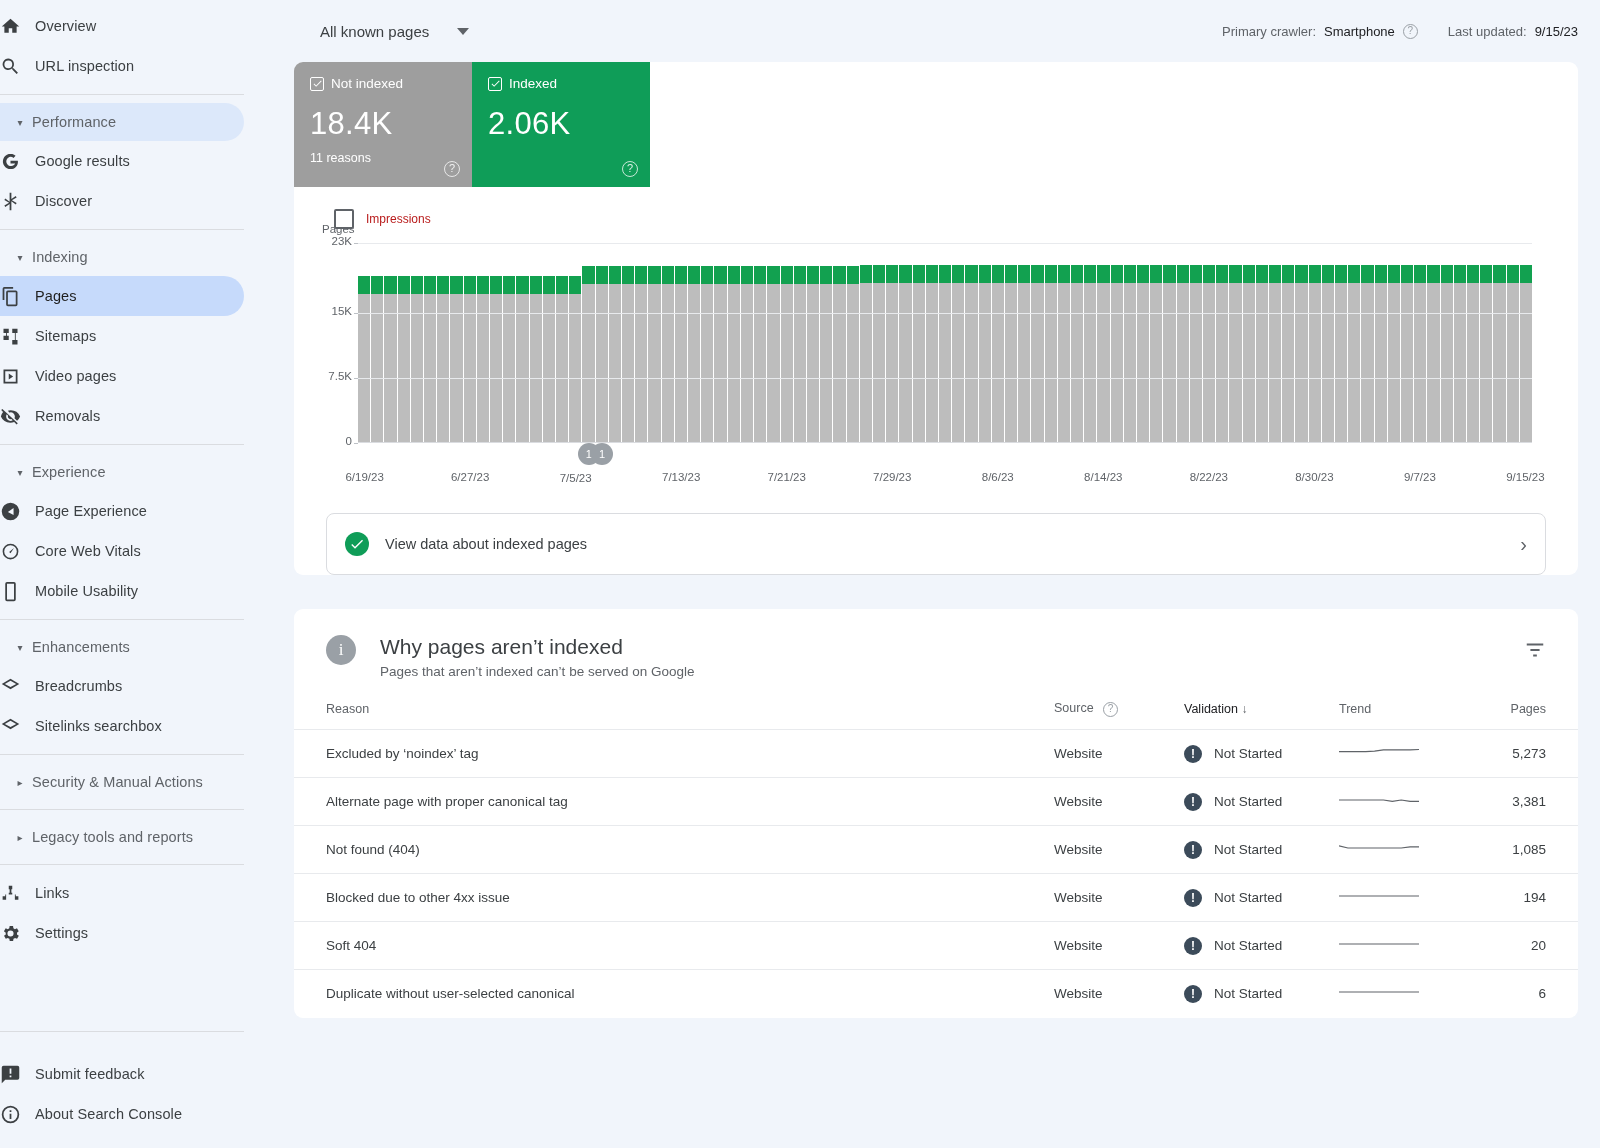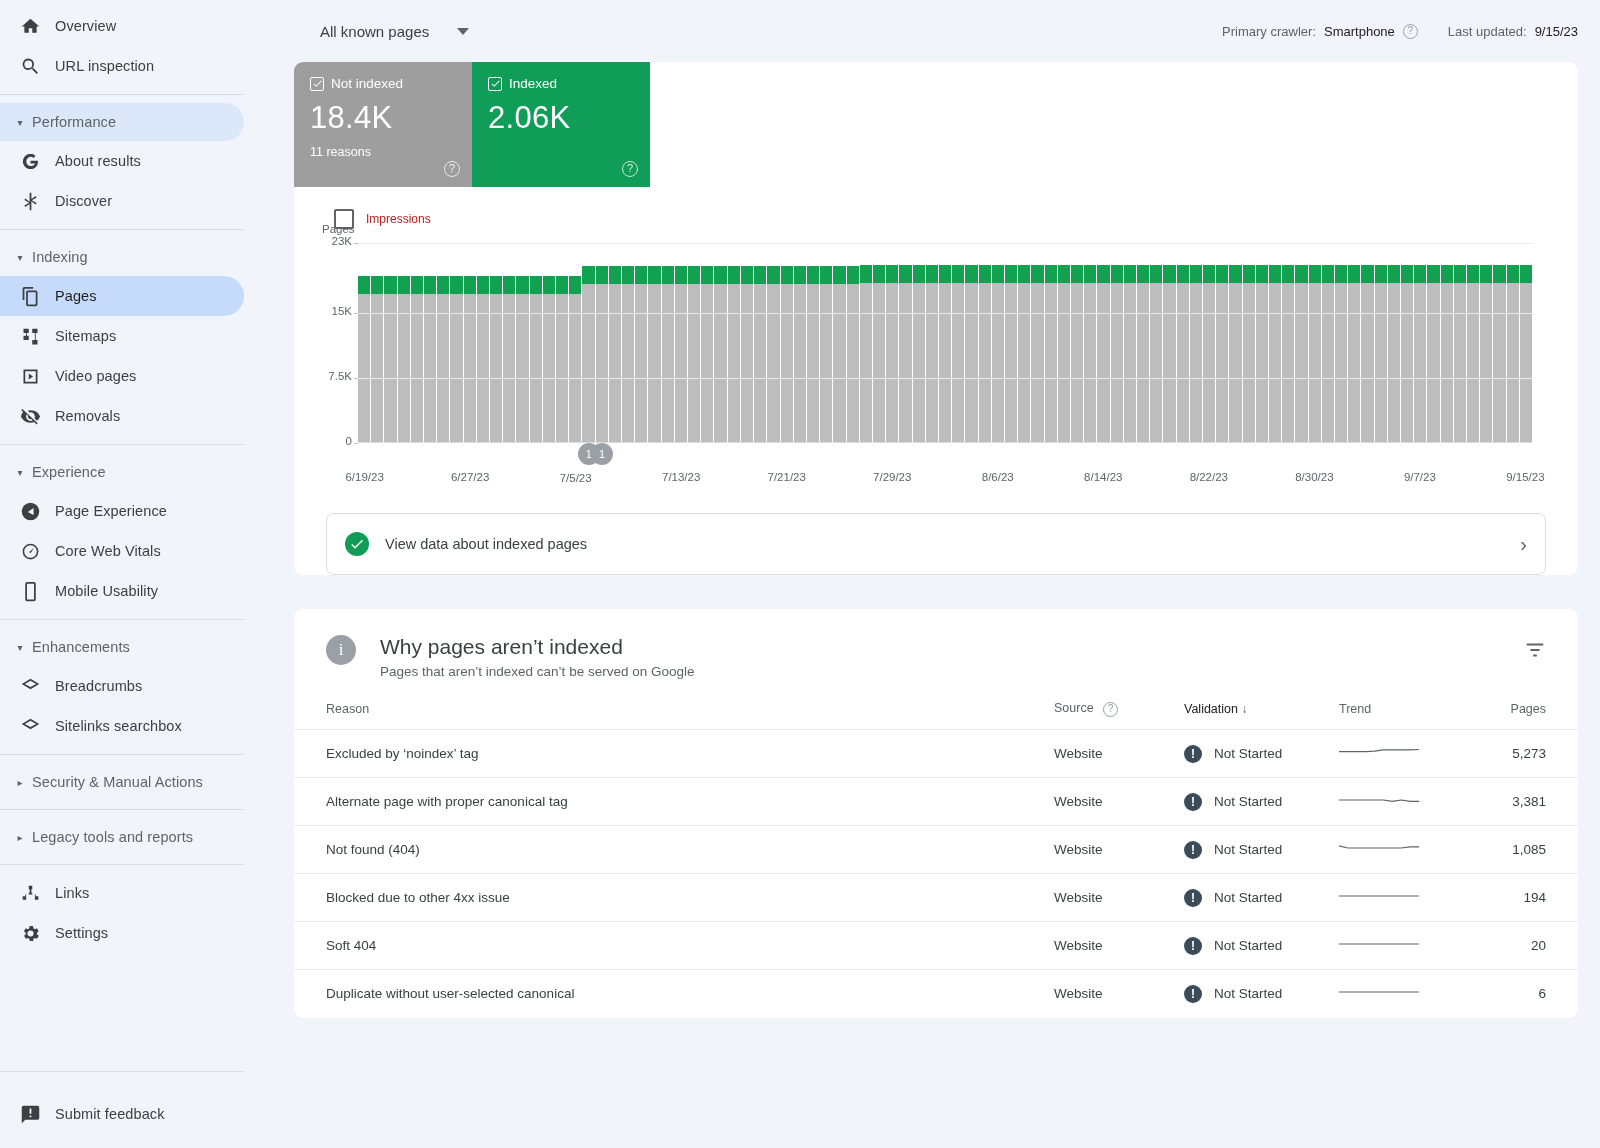--- a/index.html
+++ b/index.html
@@ -11,21 +11,21 @@
   #app { display: flex; width: 1600px; height: 1148px; }
 
   
   #sidebar {
     width: 272px; flex: 0 0 272px; height: 100%;
     background: #f1f5fb; padding-top: 6px;
     position: relative;
   }
   .nav-item {
     display: flex; align-items: center; height: 40px;
-    padding-left: 20px; cursor: pointer;
+    cursor: pointer;
     border-top-right-radius: 20px; border-bottom-right-radius: 20px;
     margin-right: 28px;
   }
   .nav-item .ic { width: 28px; flex: 0 0 28px; display:flex; align-items:center; }
   .nav-item .lbl { font-size: 14.5px; color: #3c4043; margin-left: 7px; letter-spacing:.1px;}
   .nav-item.active { background: #c6dafb; }
   .nav-item.active .lbl { color: #1f1f1f; }
   .nav-group {
     display: flex; align-items: center; height: 38px;
     padding-left: 8px; cursor: pointer;
@@ -56,21 +56,21 @@
   
   .kpis { display:flex; }
   .kpi { width:178px; height:125px; padding:14px 16px 0 16px; position:relative; cursor:pointer;}
   .kpi.notidx { background:#9e9e9e; border-top-left-radius:9px;}
   .kpi.idx { background:#0f9d58; }
   .kpi .ktop { display:flex; align-items:center; gap:7px; }
   .kpi .cbx { width:14px;height:14px;border:1.6px solid #fff; border-radius:2px;
      display:flex;align-items:center;justify-content:center;}
   .kpi .cbx svg { width:11px;height:11px;}
   .kpi .klabel { font-size:13.5px; color:#fff; }
-  .kpi .kval { font-size:31px; color:#fff; font-weight:400; margin-top:9px; letter-spacing:.3px;}
+  .kpi .kval { font-size:31px; color:#fff; font-weight:400; margin-top:15px; letter-spacing:.3px;}
   .kpi .ksub { font-size:12.5px; color:#fff; margin-top:9px;}
   .kpi .kq { position:absolute; right:12px; bottom:10px; width:16px;height:16px;border-radius:50%;
      border:1.3px solid rgba(255,255,255,.75); color:rgba(255,255,255,.85);
      font-size:11px;line-height:13.5px;text-align:center;}
 
   
   .chart-wrap { padding: 16px 22px 8px 22px; }
   .legend-row { display:flex; align-items:center; gap:12px; margin:6px 0 14px 18px;}
   .legend-row .lbox { width:20px;height:20px;border:2px solid #5f6368;border-radius:2px;}
   .legend-row .ltext { font-size:12px;color:#b91c1c;}
@@ -151,21 +151,21 @@
         <div class="nav-group open-hl">
           <span class="caret">▾</span>
           <span class="lbl">Performance</span>
         </div>
         <div class="nav-item">
           <span class="ic">
             <svg viewBox="0 0 24 24" width="21" height="21" fill="#3c4043">
               <path d="M21.35 11.1H12v3.2h5.35A5.35 5.35 0 1 1 12 6.6a5 5 0 0 1 3.4 1.3l2.4-2.4A8.7 8.7 0 1 0 12 20.7c5 0 8.5-3.5 8.5-8.5a9 9 0 0 0-.15-1.1"></path>
             </svg>
           </span>
-          <span class="lbl">About results</span>
+          <span class="lbl">Google results</span>
         </div>
         <div class="nav-item">
           <span class="ic">
             <svg viewBox="0 0 24 24" width="21" height="21" fill="#3c4043">
               <path d="M11 2h2v7.2l5-3.6 1 1.7-5.4 3.2 5.4 3.2-1 1.7-5-3.6V22h-2v-7.2l-5 3.6-1-1.7 5.4-3.2L5 10.3l1-1.7 5 3.6z"></path>
             </svg>
           </span>
           <span class="lbl">Discover</span>
         </div>
         <div class="divider"></div>
@@ -287,20 +287,28 @@
       </div>
     <div class="sb-bottom" id="sb-bottom">
         <div class="divider" style="margin-bottom:22px"></div>
         <div class="nav-item">
           <span class="ic">
             <svg viewBox="0 0 24 24" width="21" height="21" fill="#3c4043">
               <path d="M20 2H4a2 2 0 0 0-2 2v18l4-4h14a2 2 0 0 0 2-2V4a2 2 0 0 0-2-2m-7 9h-2V5h2zm0 4h-2v-2h2z"></path>
             </svg>
           </span>
           <span class="lbl">Submit feedback</span>
+        </div>
+        <div class="nav-item">
+          <span class="ic">
+            <svg viewBox="0 0 24 24" width="21" height="21" fill="#3c4043">
+              <path d="M12 2a10 10 0 1 0 10 10A10 10 0 0 0 12 2m0 18a8 8 0 1 1 8-8 8 8 0 0 1-8 8m-1-13h2v2h-2zm0 4h2v6h-2z"></path>
+            </svg>
+          </span>
+          <span class="lbl">About Search Console</span>
         </div>
       </div>
   </div>
 
   <div id="main">
 
     <div id="topbar">
       <div class="select-box">
         <span class="sv">All known pages</span>
         <span class="dd"></span>

